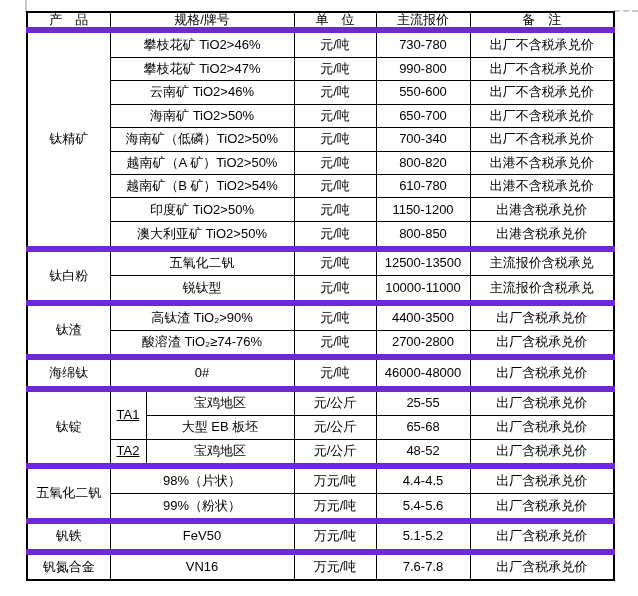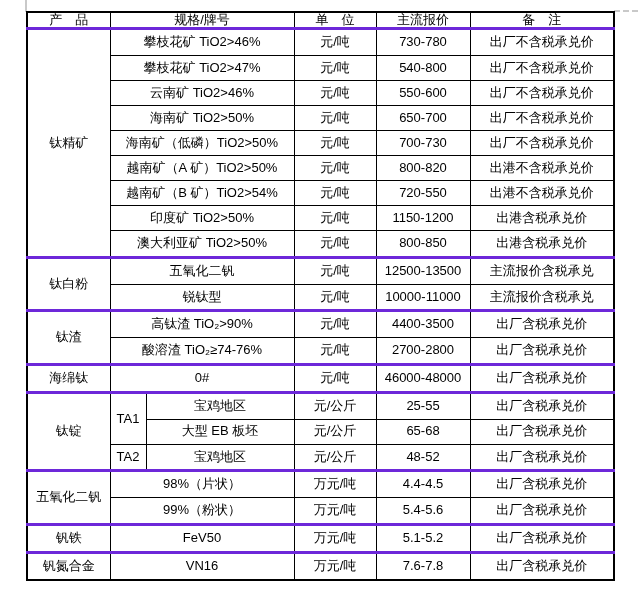--- a/index.html
+++ b/index.html
@@ -28,28 +28,28 @@
     font-size: 13px;
     font-weight: normal;
     text-align: center;
     vertical-align: middle;
     padding: 0 2px;
     white-space: nowrap;
     overflow: hidden;
     line-height: 1.1;
   }
   .price-table thead th { border-bottom: 2px solid #000000; }
-  .price-table td.gs { border-top: 3px solid #6d28d9; }
+  .price-table td.gs { border-top: 6px solid #6d28d9; }
   .col-product { width: 83px; }
   .col-sub     { width: 36px; }
   .col-spec    { width: 148px; }
   .col-unit    { width: 82px; }
   .col-price   { width: 94px; }
   .col-note    { width: 144px; }
-  .sub-cell { font-size: 12px; }
+  .sub-cell { font-size: 12px; text-decoration: underline; }
   
   .dash-v {
     position: absolute;
     left: 25px; top: 0;
     width: 0; height: 12px;
     border-left: 2px dashed #c9c9c9;
   }
   .dash-h {
     position: absolute;
     left: 614px; top: 10px;
@@ -87,51 +87,51 @@
         <tr>
           <td rowspan="9" class="gs">钛精矿</td>
           <td colspan="2" class="gs">攀枝花矿 TiO2&gt;46%</td>
           <td class="gs">元/吨</td>
           <td class="gs">730-780</td>
           <td class="gs">出厂不含税承兑价</td>
         </tr>
         <tr>
           <td colspan="2">攀枝花矿 TiO2&gt;47%</td>
           <td>元/吨</td>
-          <td>540-800</td>
+          <td>990-800</td>
           <td>出厂不含税承兑价</td>
         </tr>
         <tr>
           <td colspan="2">云南矿 TiO2&gt;46%</td>
           <td>元/吨</td>
           <td>550-600</td>
           <td>出厂不含税承兑价</td>
         </tr>
         <tr>
           <td colspan="2">海南矿 TiO2&gt;50%</td>
           <td>元/吨</td>
           <td>650-700</td>
           <td>出厂不含税承兑价</td>
         </tr>
         <tr>
           <td colspan="2">海南矿（低磷）TiO2&gt;50%</td>
           <td>元/吨</td>
-          <td>700-730</td>
+          <td>700-340</td>
           <td>出厂不含税承兑价</td>
         </tr>
         <tr>
           <td colspan="2">越南矿（A 矿）TiO2&gt;50%</td>
           <td>元/吨</td>
           <td>800-820</td>
           <td>出港不含税承兑价</td>
         </tr>
         <tr>
           <td colspan="2">越南矿（B 矿）TiO2&gt;54%</td>
           <td>元/吨</td>
-          <td>720-550</td>
+          <td>610-780</td>
           <td>出港不含税承兑价</td>
         </tr>
         <tr>
           <td colspan="2">印度矿 TiO2&gt;50%</td>
           <td>元/吨</td>
           <td>1150-1200</td>
           <td>出港含税承兑价</td>
         </tr>
         <tr>
           <td colspan="2">澳大利亚矿 TiO2&gt;50%</td>

